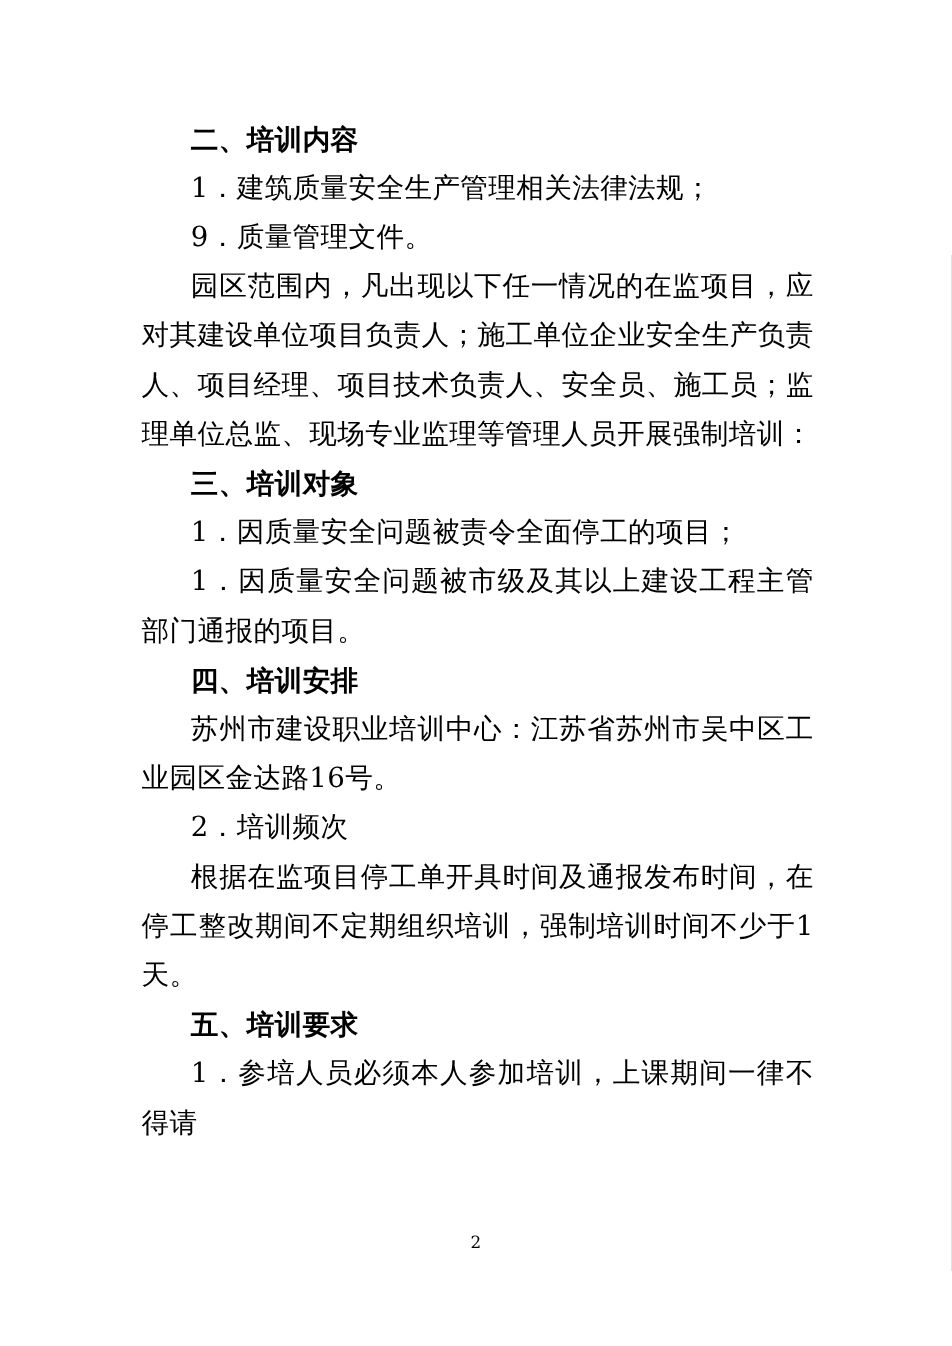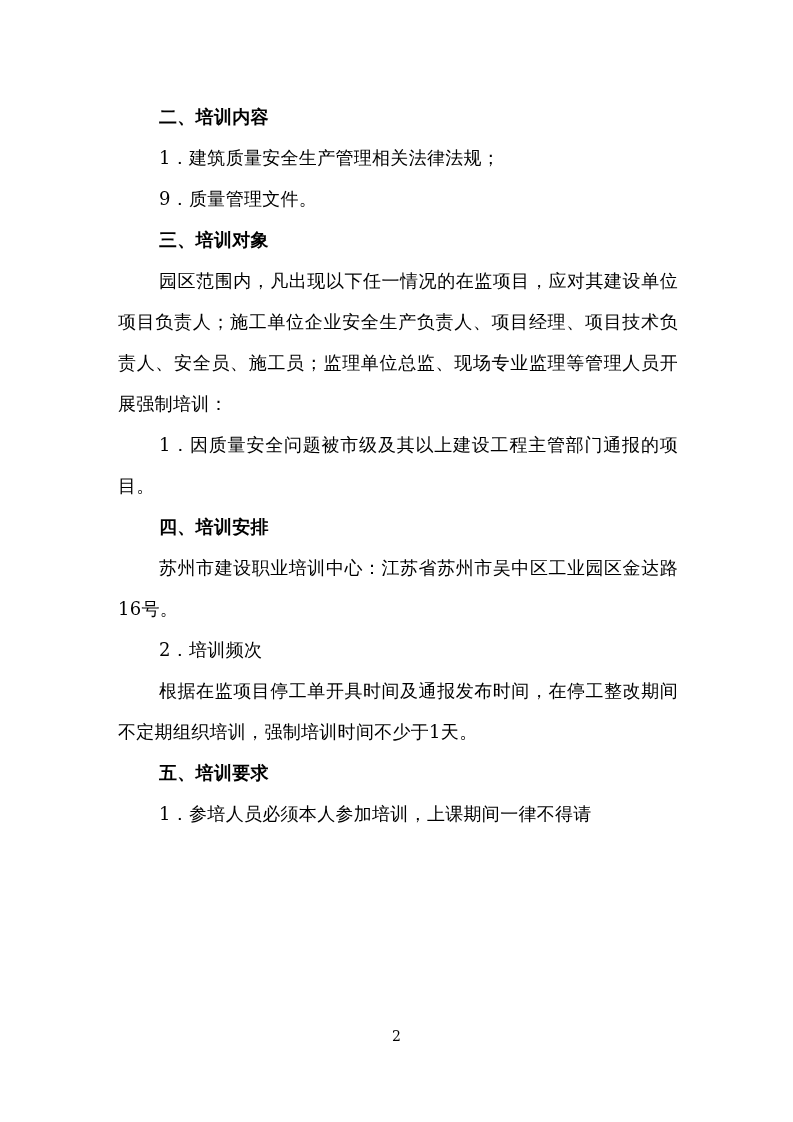--- a/index.html
+++ b/index.html
@@ -19,21 +19,21 @@
     overflow: hidden;
     box-sizing: border-box;
   }
   .content {
     position: absolute;
     left: 118px;
     top: 96px;
     width: 560px;
   }
   .para {
-    font-size: 18px;
+    font-size: 23px;
     line-height: 41px;
     color: #000000;
     text-align: justify;
     text-justify: inter-ideograph;
     margin: 0;
     letter-spacing: 0.3px;
   }
   .heading {
     font-weight: bold;
     text-indent: 41px;
@@ -55,22 +55,23 @@
 </head>
 <body>
 
 <div class="page">
   <div class="content">
 
     <p class="para heading">二、培训内容</p>
     <p class="para indent2">1．建筑质量安全生产管理相关法律法规；</p>
     <p class="para indent2">9．质量管理文件。</p>
 
+    <p class="para indent2">园区范围内，凡出现以下任一情况的在监项目，应对其建设单位项目负责人；施工单位企业安全生产负责人、项目经理、项目技术负责人、安全员、施工员；监理单位总监、现场专业监理等管理人员开展强制培训：</p>
     <p class="para heading">三、培训对象</p>
-    <p class="para indent2">园区范围内，凡出现以下任一情况的在监项目，应对其建设单位项目负责人；施工单位企业安全生产负责人、项目经理、项目技术负责人、安全员、施工员；监理单位总监、现场专业监理等管理人员开展强制培训：</p>
+    <p class="para indent2">1．因质量安全问题被责令全面停工的项目；</p>
     <p class="para indent2">1．因质量安全问题被市级及其以上建设工程主管部门通报的项目。</p>
 
     <p class="para heading">四、培训安排</p>
     <p class="para indent2">苏州市建设职业培训中心：江苏省苏州市吴中区工业园区金达路16号。</p>
     <p class="para indent2">2．培训频次</p>
     <p class="para indent2">根据在监项目停工单开具时间及通报发布时间，在停工整改期间不定期组织培训，强制培训时间不少于1天。</p>
 
     <p class="para heading">五、培训要求</p>
     <p class="para indent2">1．参培人员必须本人参加培训，上课期间一律不得请</p>
 

